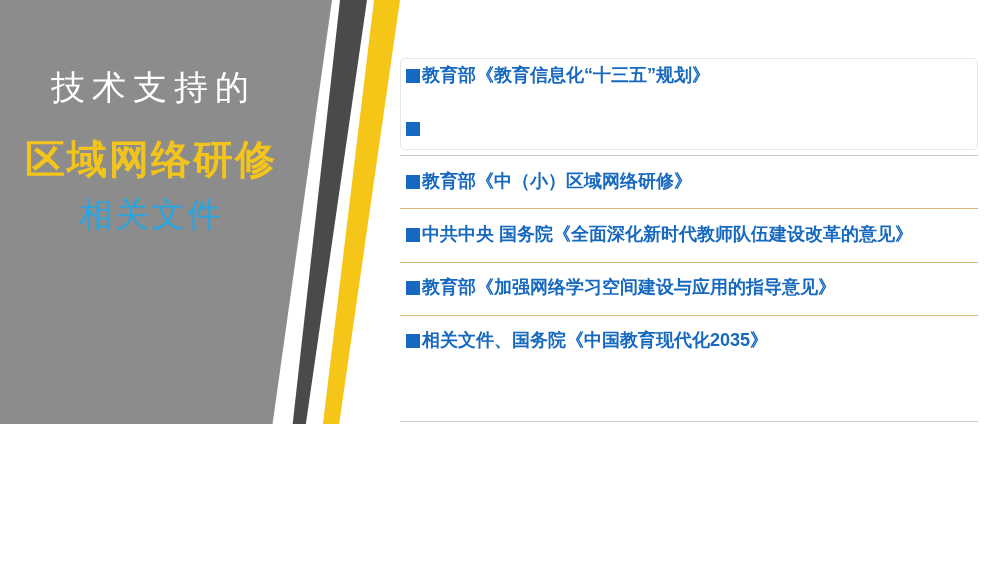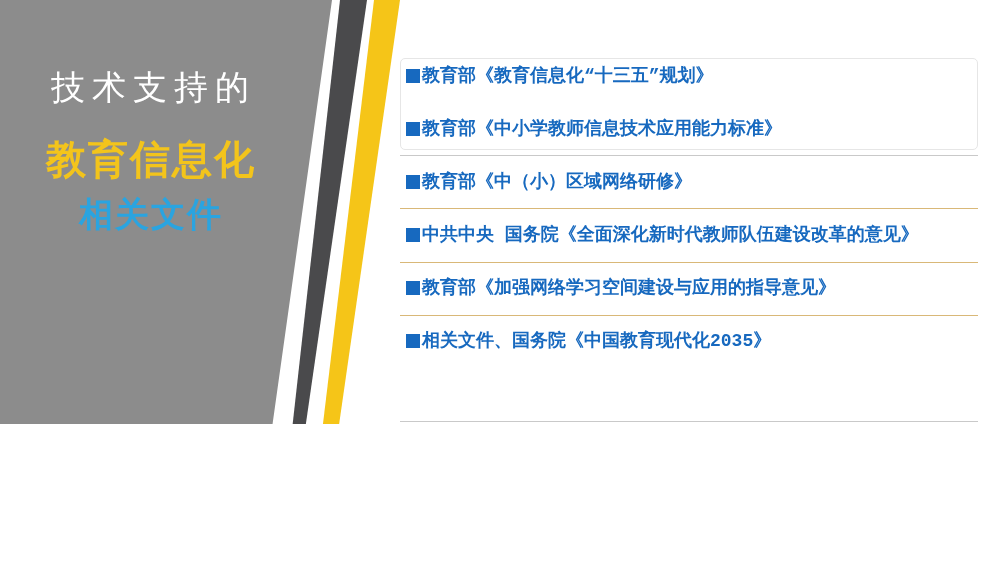--- a/index.html
+++ b/index.html
@@ -52,21 +52,21 @@
     color: #F3C41B;
     letter-spacing: 2px;
     line-height: 62px;
     text-indent: 2px;
     white-space: nowrap;
     margin-top: 14px;
   }
   .title-line-3 {
     font-family: "Liberation Sans", "DejaVu Sans", sans-serif;
     font-size: 34px;
-    font-weight: 700;
+    font-weight: 400;
     color: #2AA4E0;
     letter-spacing: 2px;
     line-height: 48px;
     text-indent: 2px;
     white-space: nowrap;
   }
 
   
   #list-panel {
     position: absolute;
@@ -99,21 +99,21 @@
     display: inline-block;
     width: 14px;
     height: 14px;
     background: #1769BF;
     margin-right: 2px;
     flex: 0 0 auto;
     position: relative;
     top: 1px;
   }
   .doc-text {
-    font-family: Liberation Mono, monospace;
+    font-family: Liberation Sans, sans-serif;
     font-size: 18px;
     font-weight: 700;
     color: #1769BF;
     white-space: nowrap;
     letter-spacing: 0px;
   }
   .divider {
     position: absolute;
     left: 2px;
     width: 578px;
@@ -138,35 +138,34 @@
 
     <polygon points="292,430 305,430 405,562 374,562" fill="#3F3F41"></polygon>
 
     <polygon points="374,0 400,0 338,432 322,432" fill="#F5C518"></polygon>
 
     <polygon points="322,432 338,432 478,562 443,562" fill="#C79A10"></polygon>
   </svg>
 
   <div id="title-block">
     <div class="title-line-1">技术支持的</div>
-    <div class="title-line-2">教育信息化</div>
+    <div class="title-line-2">区域网络研修</div>
     <div class="title-line-3">相关文件</div>
   </div>
 
   <div id="list-panel">
     <div id="highlight-box"></div>
 
     <div class="doc-row">
       <span class="bullet"></span>
       <span class="doc-text">教育部《教育信息化“十三五”规划》</span>
     </div>
 
     <div class="doc-row">
       <span class="bullet"></span>
-      <span class="doc-text">教育部《中小学教师信息技术应用能力标准》</span>
     </div>
     <div class="divider gray" style="top:107px;"></div>
 
     <div class="doc-row">
       <span class="bullet"></span>
       <span class="doc-text">教育部《中（小）区域网络研修》</span>
     </div>
     <div class="divider tan" style="top:160px;"></div>
 
     <div class="doc-row">

